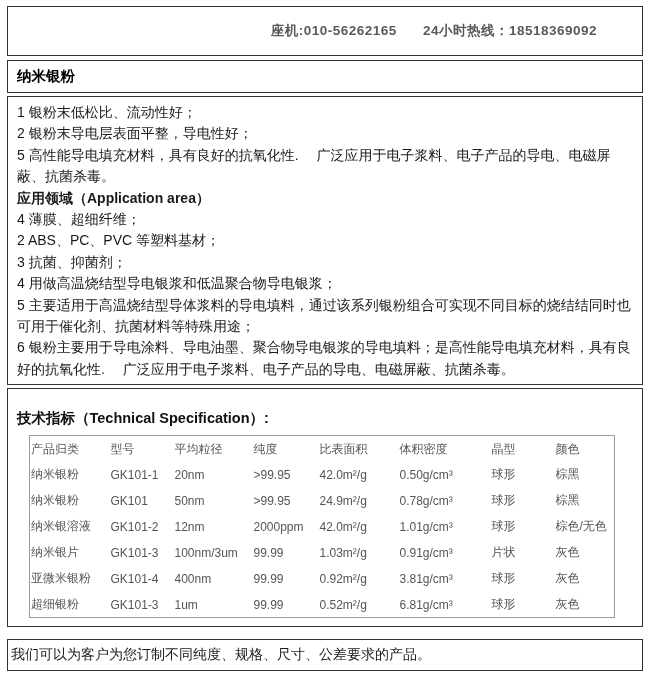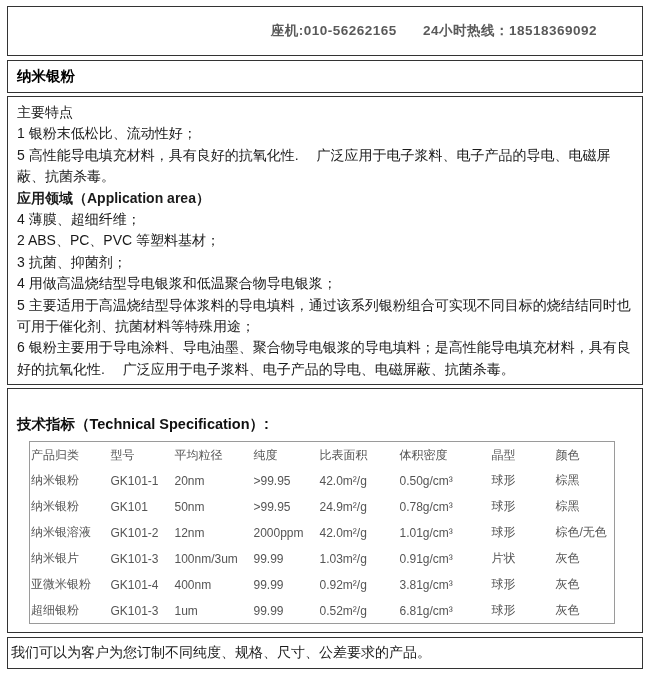--- a/index.html
+++ b/index.html
@@ -54,22 +54,22 @@
   }
   .text-section .sec-heading {
     font-weight: bold;
     white-space: pre-wrap;
   }
   .text-section .line {
     white-space: pre-wrap;
   }
   
   .spec-section {
-    margin-bottom: 4px;
-    padding: 24px 9px 8px 9px;
+    margin-bottom: 12px;
+    padding: 18px 9px 8px 9px;
   }
   .spec-heading {
     font-size: 14.5px;
     font-weight: bold;
     line-height: 22px;
     margin-bottom: 6px;
     white-space: pre-wrap;
   }
   table.spec-table {
     border-collapse: collapse;
@@ -115,24 +115,24 @@
     <span>座机:010-56262165</span>
     <span class="sep"></span>
     <span>24小时热线：18518369092</span>
   </div>
 
   <div class="box title-bar">纳米银粉</div>
 
   <div class="box text-section">
     <div>
 
-        <div class="line">主要特点</div>
 
         <div class="line">1 银粉末低松比、流动性好；</div>
 
+        <div class="line">2 银粉末导电层表面平整，导电性好；</div>
 
         <div class="line">5 高性能导电填充材料，具有良好的抗氧化性.　 广泛应用于电子浆料、电子产品的导电、电磁屏蔽、抗菌杀毒。</div>
       </div>
     <div class="sec-heading">应用领域（Application area）</div>
     <div>
 
         <div class="line">4 薄膜、超细纤维；</div>
 
         <div class="line">2 ABS、PC、PVC 等塑料基材；</div>
 

